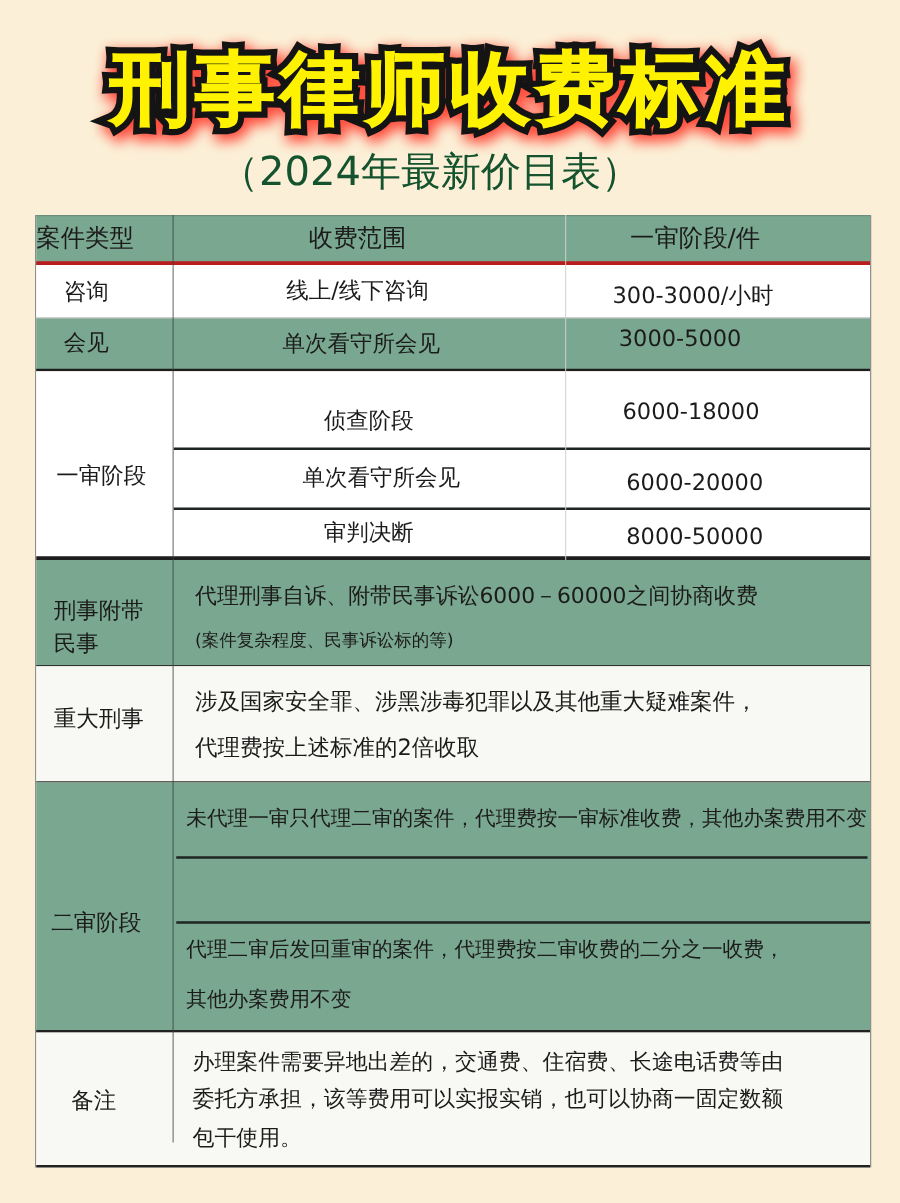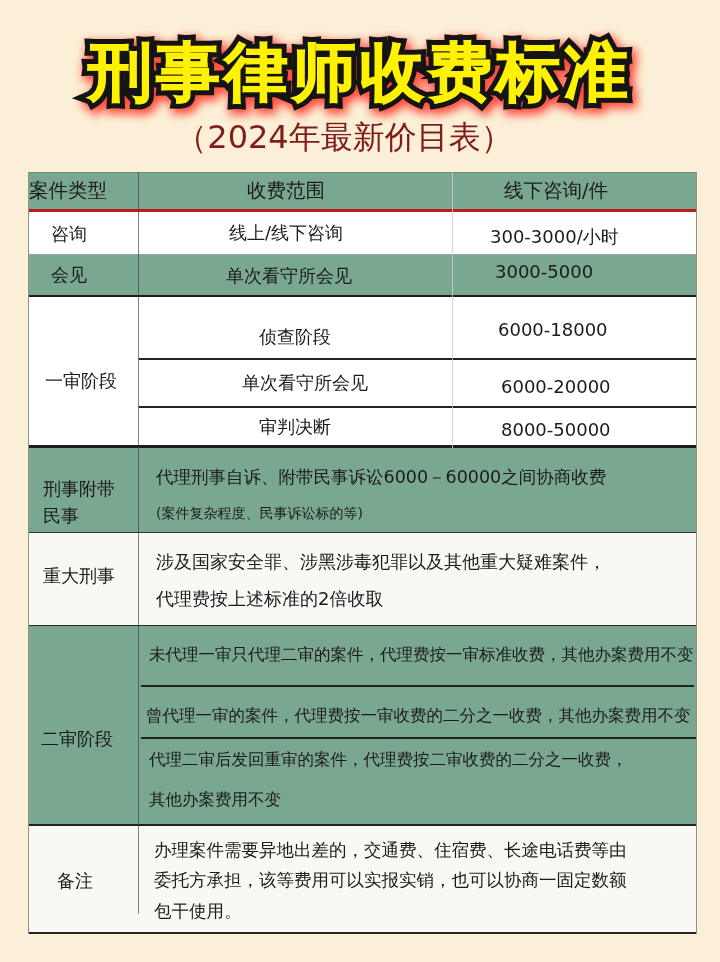--- a/index.html
+++ b/index.html
@@ -23,21 +23,21 @@
     }
     .title-glow {
       color: #ff2e1f; -webkit-text-stroke: 14px #ff2e1f;
       filter: blur(5px); opacity: 0.85; transform: translate(3px, 4px);
     }
     .title-outline { color: #141414; -webkit-text-stroke: 11px #141414; }
     .title-fill { color: #fff200; -webkit-text-stroke: 1px #fff200; }
 
     .subtitle {
       position: absolute; left: 0; top: 116px; width: 688px; height: 42px;
-      text-align: center; font-size: 32px; line-height: 42px; color: #7f1d1d;
+      text-align: center; font-size: 32px; line-height: 42px; color: #14532d;
       white-space: nowrap;
     }
 
     
     .table {
       position: absolute; left: 28px; top: 172px; width: 669px; height: 762px;
       border-left: 1px solid #8c9289; border-right: 1px solid #8c9289;
     }
     .row { position: absolute; left: 0; width: 667px; }
     .green { background: #7aa790; }
@@ -69,21 +69,21 @@
     <div class="title-layer title-outline">刑事律师收费标准</div>
     <div class="title-layer title-fill">刑事律师收费标准</div>
   </div>
   <div class="subtitle">（2024年最新价目表）</div>
 
   <div class="table">
 
     <div class="row green" style="top:0; height:40px; border-top:1px solid #6b8f7c; border-bottom:3px solid #b91c1c;">
       <span class="t hdr" style="left:0; top:6px;">案件类型</span>
       <span class="t hdr" style="left:218px; top:6px;">收费范围</span>
-      <span class="t hdr" style="left:475px; top:6px;">线下咨询/件</span>
+      <span class="t hdr" style="left:475px; top:6px;">一审阶段/件</span>
     </div>
 
     <div class="row white" style="top:40px; height:43px; border-bottom:1px solid #9aa39c;">
       <span class="t" style="left:22px; top:10px;">咨询</span>
       <span class="t" style="left:200px; top:9px;">线上/线下咨询</span>
       <span class="t" style="left:461px; top:13px;">300-3000/小时</span>
     </div>
 
     <div class="row green" style="top:83px; height:42px; border-bottom:2px solid #1e1e1e;">
       <span class="t" style="left:22px; top:8px;">会见</span>
@@ -127,21 +127,20 @@
 
     <div class="row green" style="top:454px; height:200px; border-bottom:2px solid #222;">
       <span class="t" style="left:12px; top:101px;">二审阶段</span>
 
       <div class="sub" style="top:0; height:60px;">
         <span class="t small" style="left:10px; top:17px;">未代理一审只代理二审的案件，代理费按一审标准收费，其他办案费用不变</span>
         <div class="hline" style="top:59px; left:2px; width:553px;"></div>
       </div>
 
       <div class="sub" style="top:60px; height:52px;">
-        <span class="t small" style="left:7px; top:18px;">曾代理一审的案件，代理费按一审收费的二分之一收费，其他办案费用不变</span>
         <div class="hline" style="top:51px; left:2px; width:555px;"></div>
       </div>
 
       <div class="sub" style="top:112px; height:90px;">
         <span class="t small" style="left:10px; top:10px;">代理二审后发回重审的案件，代理费按二审收费的二分之一收费，</span>
         <span class="t small" style="left:10px; top:50px;">其他办案费用不变</span>
       </div>
     </div>
 
     <div class="row offwhite" style="top:654px; height:108px; border-bottom:2px solid #222;">

